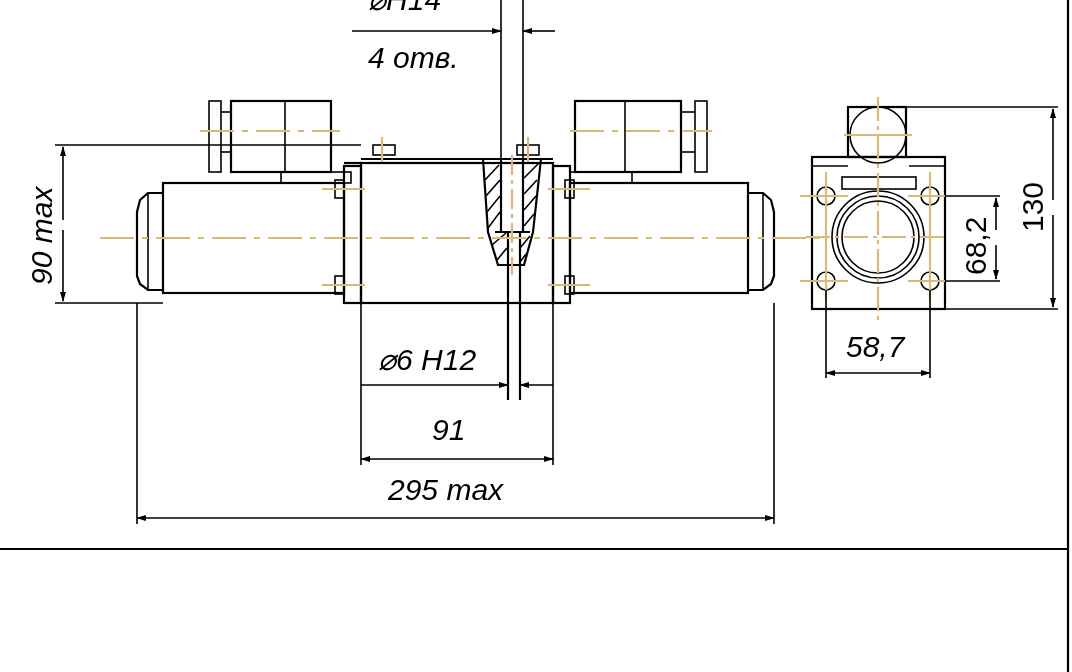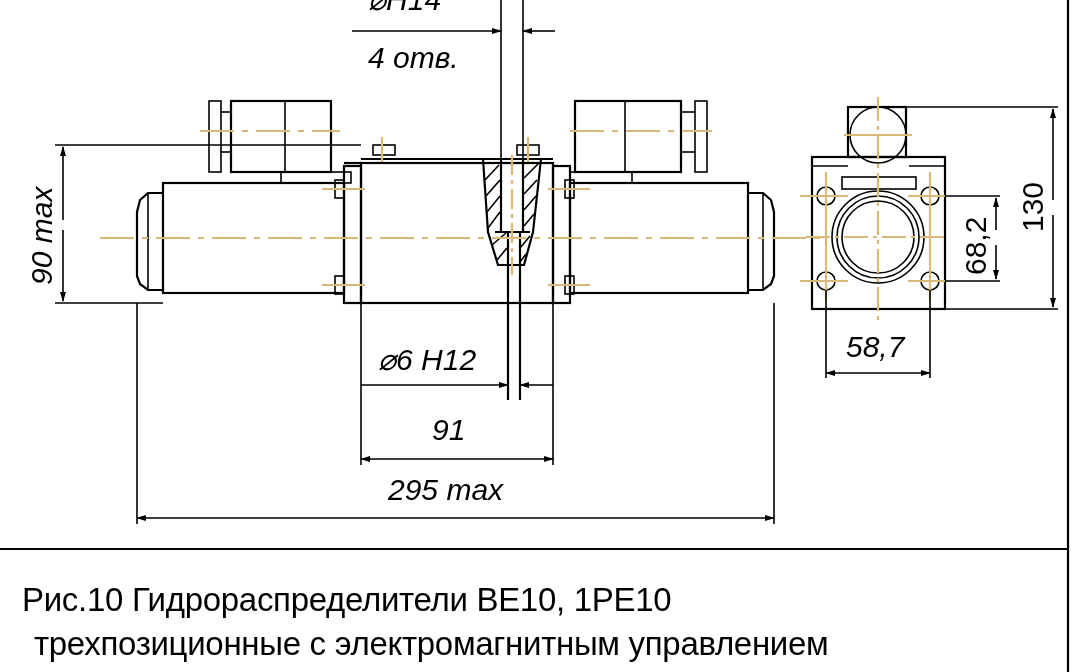--- a/index.html
+++ b/index.html
@@ -180,17 +180,13 @@
     <text transform="translate(986,275) rotate(-90)" class="dimtxt-up" font-size="29">68,2</text>
 
     <line x1="906" y1="107" x2="1058" y2="107" class="ln-thin"></line>
     <line x1="945" y1="309" x2="1058" y2="309" class="ln-thin"></line>
     <line x1="1053" y1="200" x2="1053" y2="109" class="ln-thin" marker-end="url(#arr)"></line>
     <line x1="1053" y1="215" x2="1053" y2="307" class="ln-thin" marker-end="url(#arr)"></line>
     <text transform="translate(1043,232) rotate(-90)" class="dimtxt-up" font-size="29">130</text>
   </g>
 </svg>
 
-<div class="caption">
-  <span>Рис.10 Гидрораспределители ВЕ10, 1РЕ10</span>
-  <span class="l2">трехпозиционные с электромагнитным управлением</span>
-</div>
 </div>
 
 </body></html>

